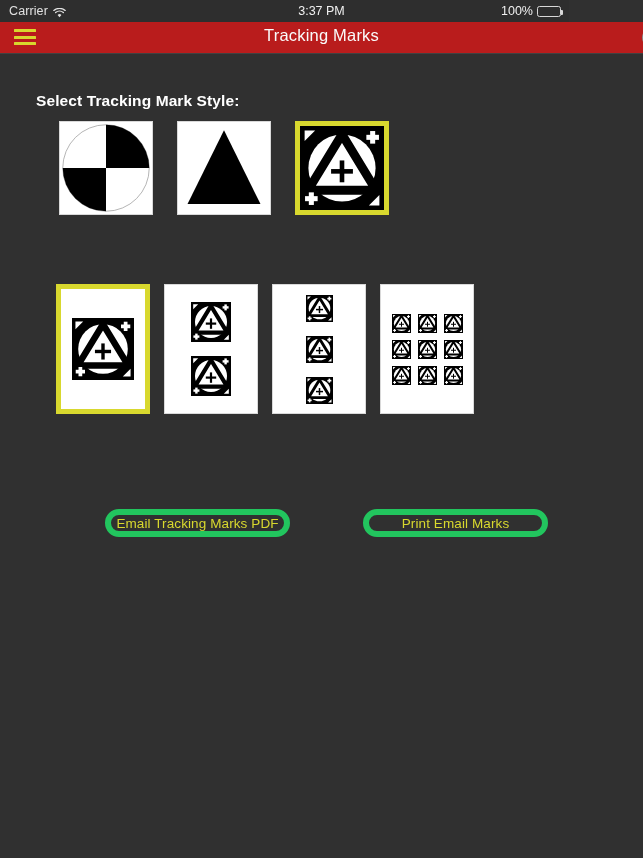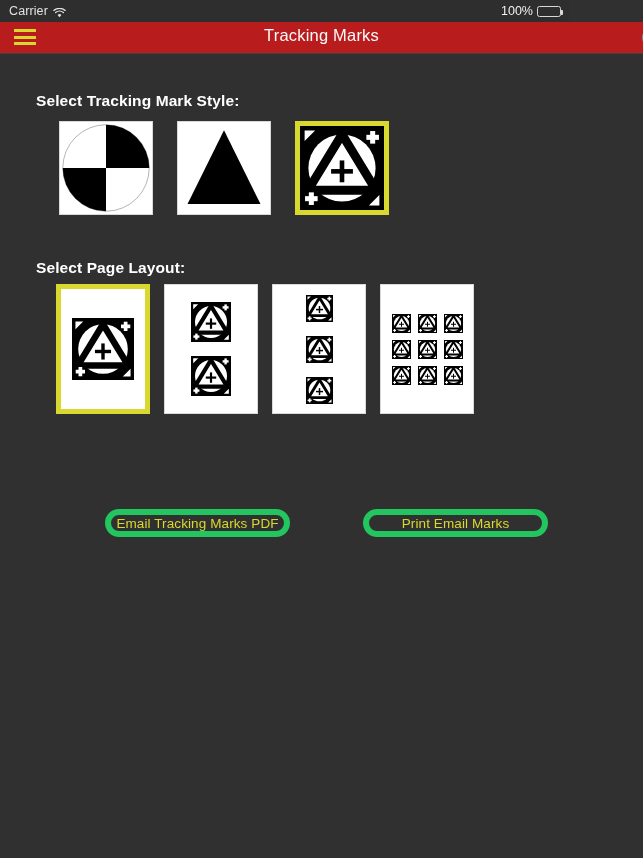--- a/index.html
+++ b/index.html
@@ -114,20 +114,21 @@
   <div class="sb-left">
     <span class="sb-carrier">Carrier</span>
     <span class="wifi-icon">
       <svg width="13" height="10" viewBox="0 0 13 10">
         <path d="M6.5 9.2 L4.6 6.9 A3 3 0 0 1 8.4 6.9 Z" fill="#e2e2e2"></path>
         <path d="M2.6 4.6 A6 6 0 0 1 10.4 4.6" stroke="#e2e2e2" stroke-width="1.3" fill="none" stroke-linecap="round"></path>
         <path d="M0.8 2.4 A9 9 0 0 1 12.2 2.4" stroke="#e2e2e2" stroke-width="1.3" fill="none" stroke-linecap="round"></path>
       </svg>
     </span>
   </div>
+  <div class="sb-center">3:37 PM</div>
   <div class="sb-right">
     <span class="sb-batt-pct">100%</span>
     <span class="batt"><span class="batt-fill"></span></span>
   </div>
 </div>
 
 <div class="navbar">
   <div class="hamburger">
     <span></span>
       <span></span>
@@ -170,21 +171,20 @@
       <line x1="72.66" y1="5.04" x2="72.66" y2="17.64"></line>
       <line x1="5.04" y1="72.66" x2="17.64" y2="72.66"></line>
       <line x1="11.34" y1="66.36" x2="11.34" y2="78.96"></line>
     </g>
     <polygon points="4.62,4.62 15.120000000000001,4.62 4.62,15.120000000000001" fill="#ffffff"></polygon>
     <polygon points="79.38,79.38 68.88,79.38 79.38,68.88" fill="#ffffff"></polygon>
   </svg></div>
       </div>
     </div>
 
-  <div class="section-label" id="lbl-layout">Select Page Layout:</div>
 
   <div class="row" id="row-layouts">
       <div class="page-card selected">
         <div class="page-inner">
           <div style="display: grid; grid-template-columns: repeat(1, 62px); grid-template-rows: repeat(1, 62px); gap: 0px;">
             <div><svg width="62" height="62" viewBox="0 0 62 62" shape-rendering="geometricPrecision">
     <rect width="62" height="62" fill="#000000"></rect>
     <circle cx="31" cy="31" r="24.80" fill="#ffffff"></circle>
     <polygon points="31,6.20 56.11,47.43 5.89,47.43" fill="none" stroke="#000000" stroke-width="6.51" stroke-linejoin="miter"></polygon>
     <g stroke="#000000" stroke-width="3.41" stroke-linecap="butt">

